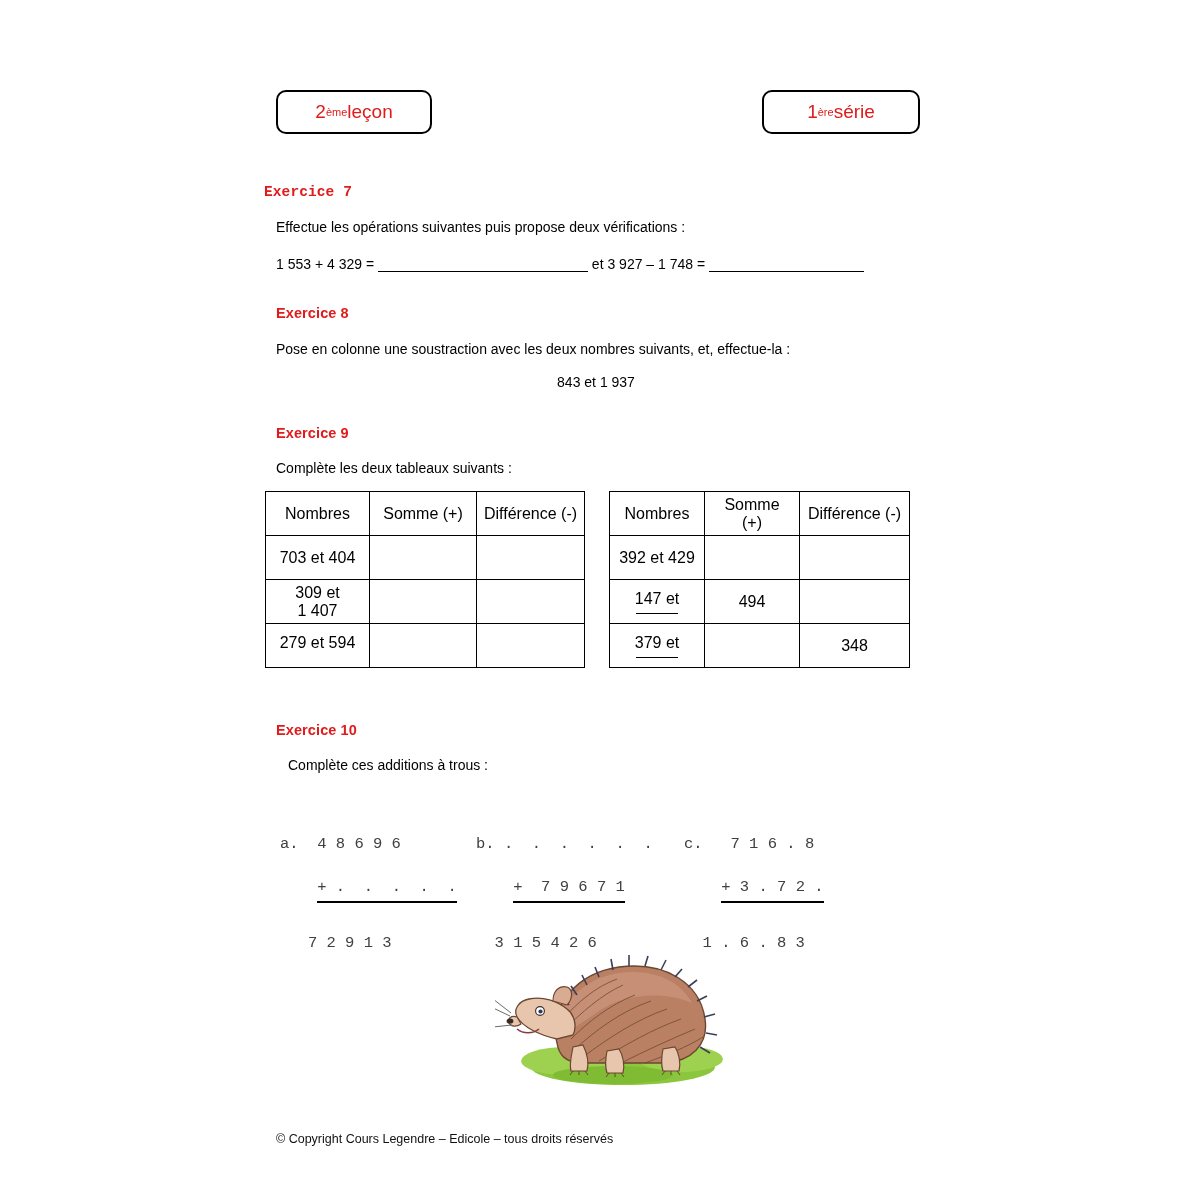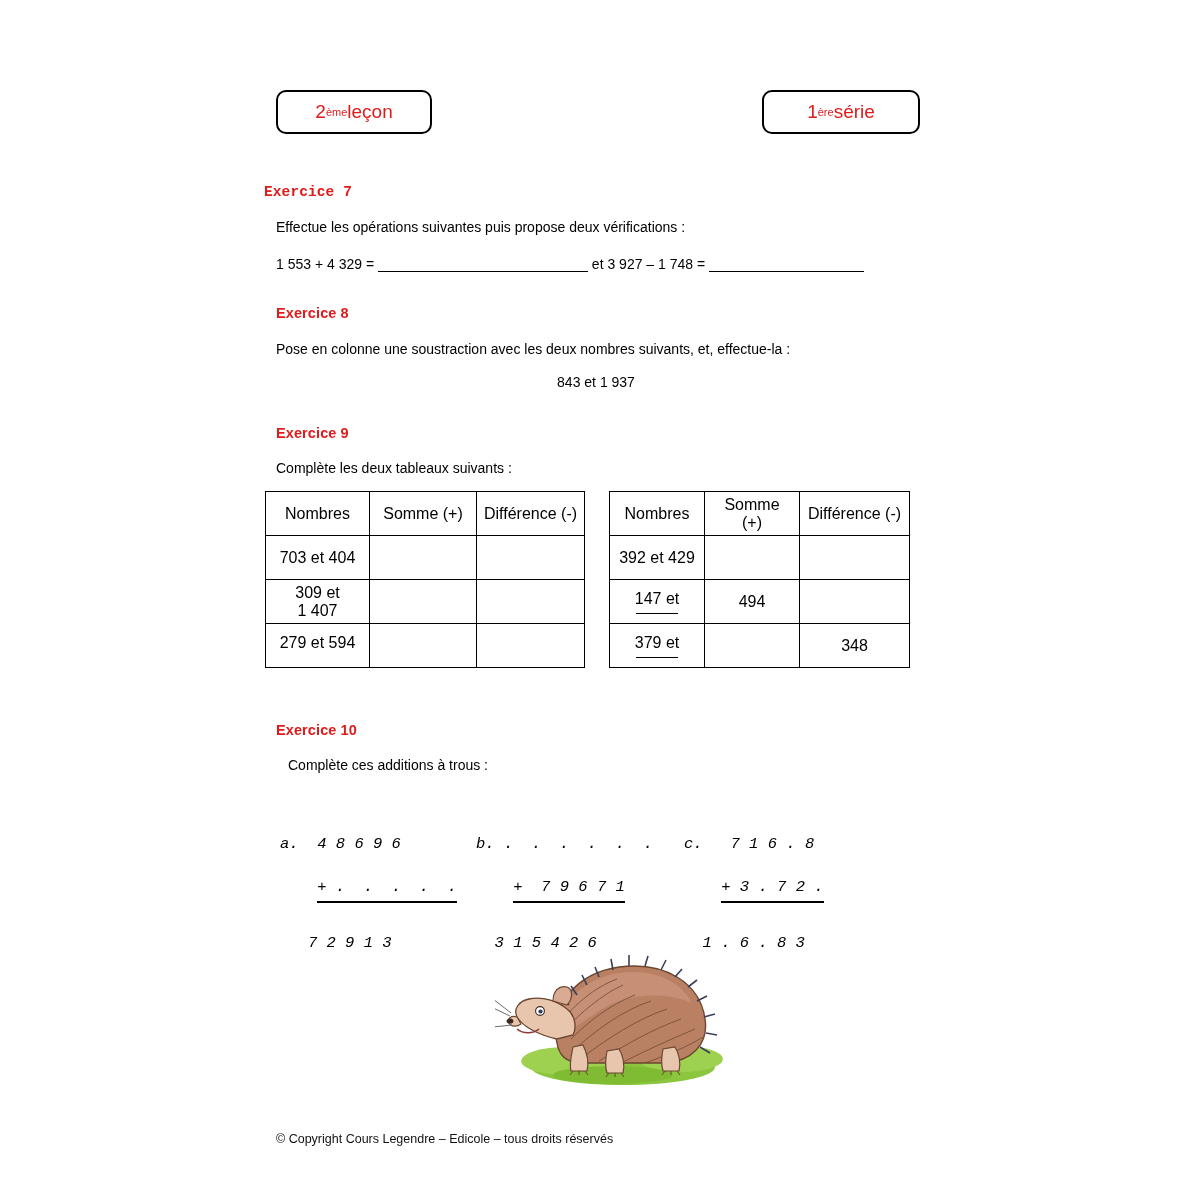--- a/index.html
+++ b/index.html
@@ -103,24 +103,23 @@
   #tbl-left  col.c3 { width: 108px; }
   #tbl-right col.c1 { width: 95px; }
   #tbl-right col.c2 { width: 95px; }
   #tbl-right col.c3 { width: 110px; }
 
   
   .addition {
     position: absolute;
     font-family: "Liberation Mono", monospace;
     font-size: 15.5px;
-    color: #000000;
+    color: #404040;
     white-space: pre;
     line-height: 1;
-    font-style: italic;
   }
   .add-row { display: block; white-space: pre; }
   .add-row.top    { margin-bottom: 12px; }
   .add-row.mid    { padding-bottom: 5px; display: inline-block; }
   .add-row.result { margin-top: 18px; display: block; }
   .rule-under { border-bottom: 2px solid #000; }
 
   #add-a { left: 280px; top: 806px; }
   #add-b { left: 476px; top: 806px; }
   #add-c { left: 684px; top: 806px; }

